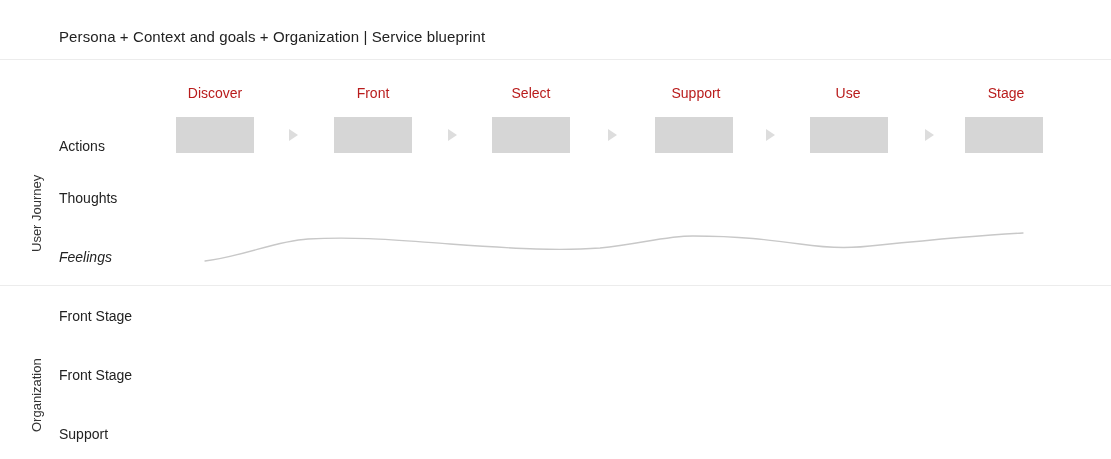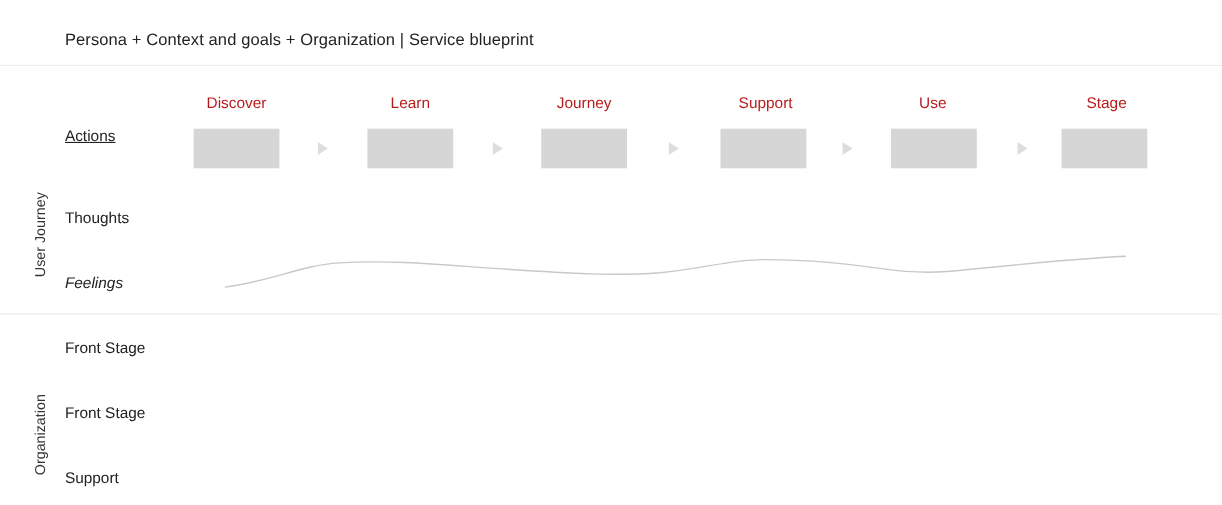--- a/index.html
+++ b/index.html
@@ -130,27 +130,27 @@
 
   <div class="header">
     <div class="header-title">Persona + Context and goals + Organization | Service blueprint</div>
   </div>
   <div class="divider top"></div>
 
   <div class="group-label user-journey">User Journey</div>
   <div class="group-label organization">Organization</div>
 
   <div class="stage-title" style="left:172px;">Discover</div>
-  <div class="stage-title" style="left:330px;">Learn</div>
-  <div class="stage-title" style="left:488px;">Journey</div>
+  <div class="stage-title" style="left:330px;">Front</div>
+  <div class="stage-title" style="left:488px;">Select</div>
   <div class="stage-title" style="left:653px;">Support</div>
   <div class="stage-title" style="left:805px;">Use</div>
   <div class="stage-title" style="left:963px;">Stage</div>
 
-  <div class="row-label" style="top:115px;text-decoration:underline;">Actions</div>
+  <div class="row-label" style="top:138px;">Actions</div>
   <div class="row-label" style="top:190px;">Thoughts</div>
   <div class="row-label" style="top:249px;font-style:italic;">Feelings</div>
 
   <div class="action-box" style="left:176px;"></div>
   <div class="action-box" style="left:334px;"></div>
   <div class="action-box" style="left:492px;"></div>
   <div class="action-box" style="left:655px;"></div>
   <div class="action-box" style="left:810px;"></div>
   <div class="action-box" style="left:965px;"></div>
 

